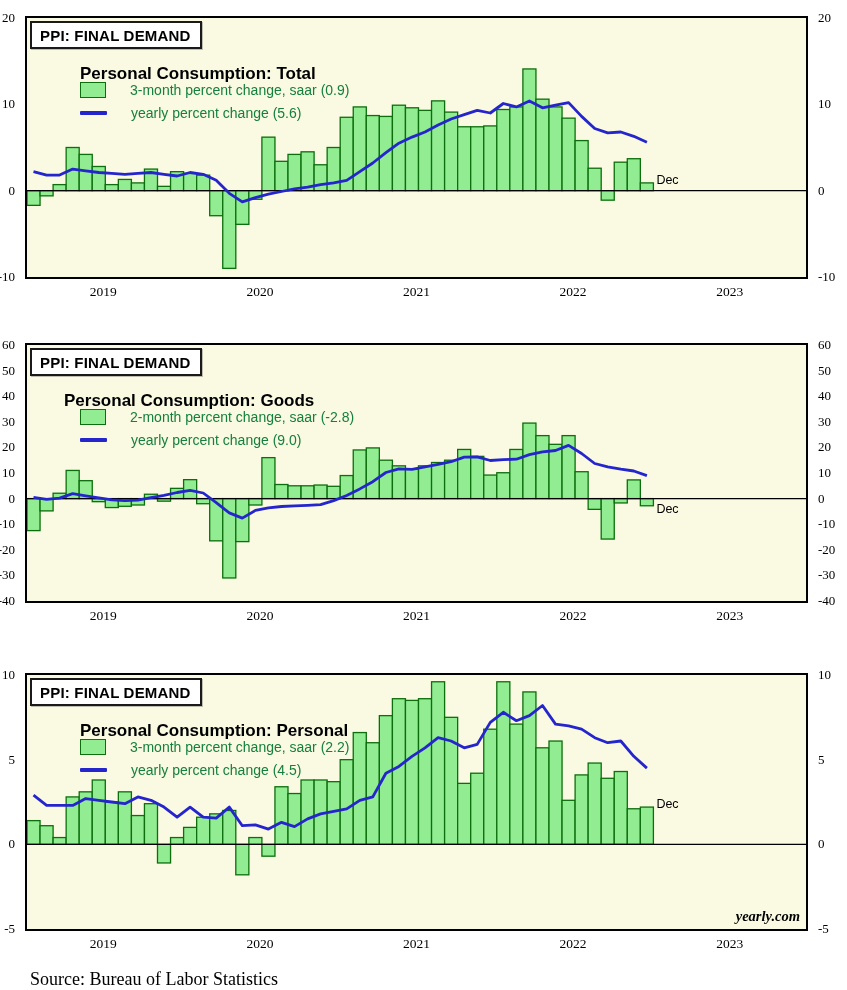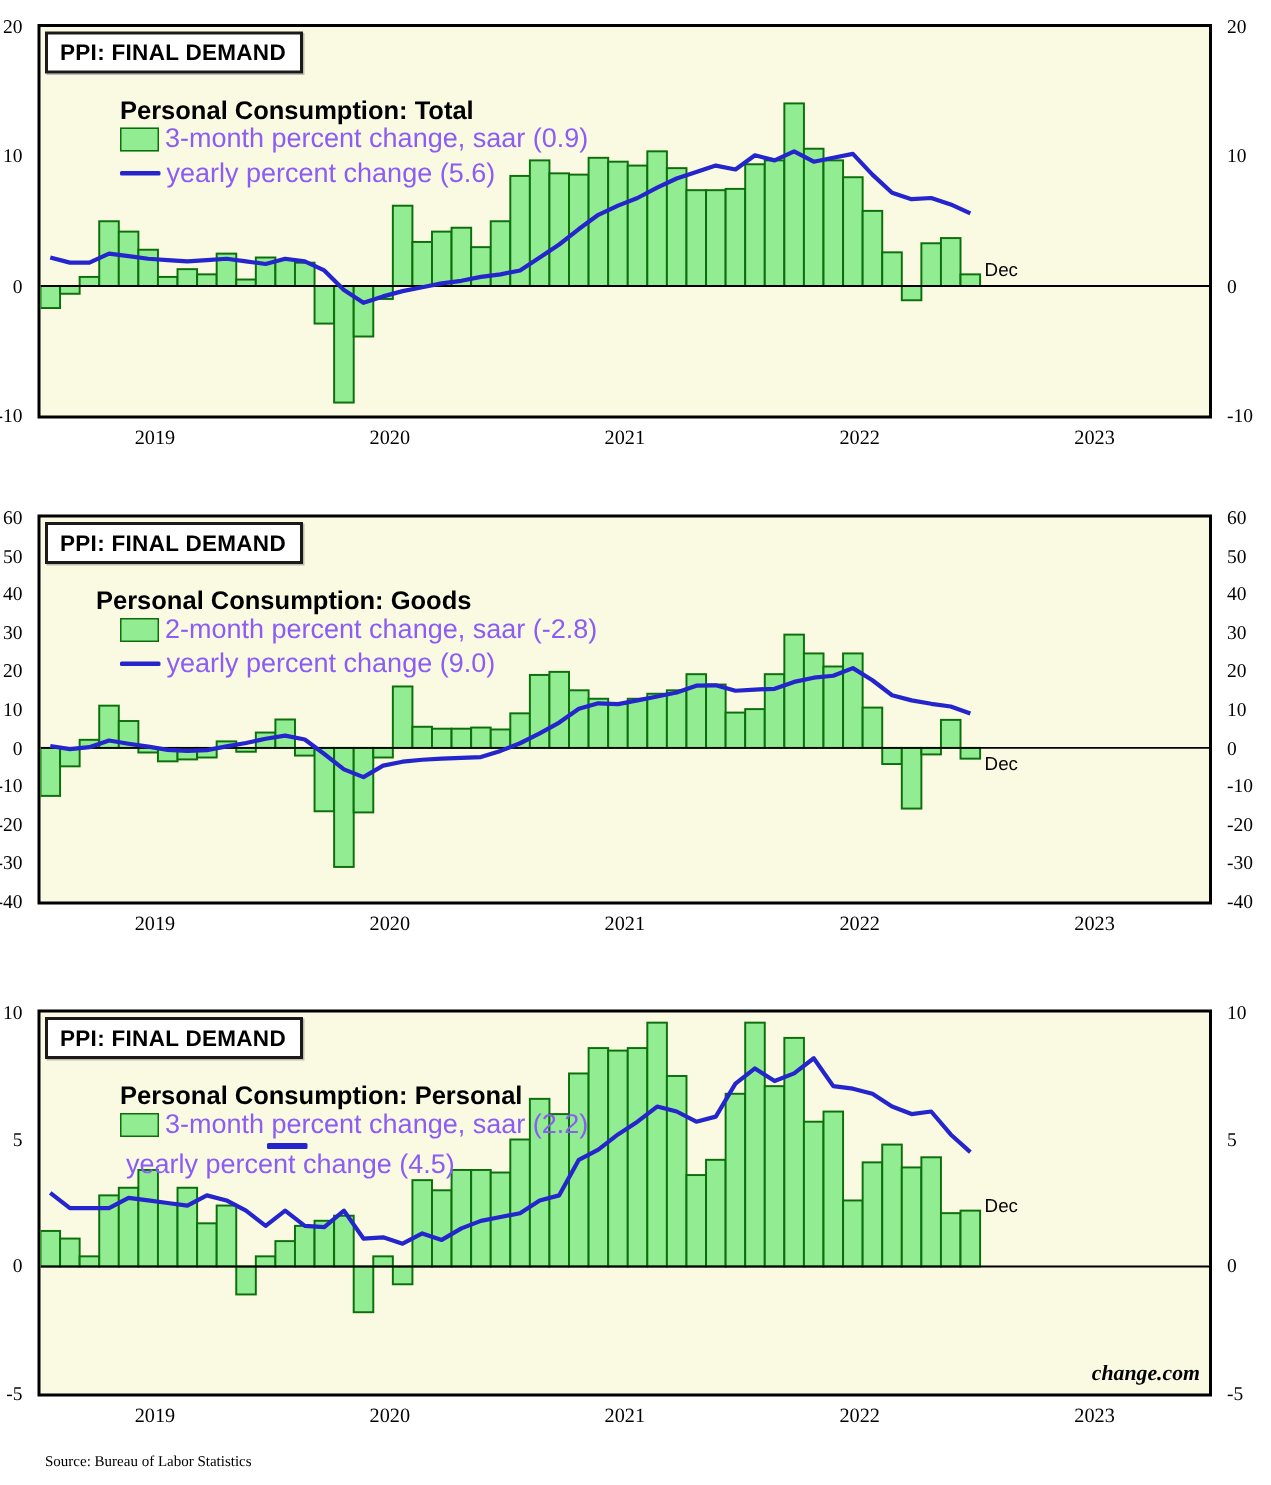--- a/index.html
+++ b/index.html
@@ -5,31 +5,31 @@
   html,body{margin:0;padding:0;background:#fff;}
   .fig{position:relative;width:847px;height:990px;background:#ffffff;
        font-family:"Liberation Sans",sans-serif;overflow:hidden;}
   .panel-box{position:absolute;background:#FAF9E1;border:2px solid #000;box-sizing:border-box;}
   .panel-box svg{display:block;}
   .titlebox{position:absolute;background:#fff;border:2px solid #1a1a1a;
             padding:4px 9px 3px 8px;font-size:15px;font-weight:bold;color:#000;
             letter-spacing:.2px;white-space:nowrap;box-shadow:1px 1px 0 rgba(80,80,80,.35);}
   .subtitle{position:absolute;font-size:17px;font-weight:bold;color:#000;white-space:nowrap;}
   .legend-row{position:absolute;display:flex;align-items:center;white-space:nowrap;}
-  .legend-text{font-size:18px;color:#8b5cf6;margin-left:4px;}
+  .legend-text{font-size:14px;color:#15803d;margin-left:24px;}
   .bar-swatch{width:26px;height:16px;box-sizing:border-box;}
   .line-swatch{width:27px;height:3.5px;border-radius:1px;}
   .dec-label{position:absolute;font-size:12.5px;color:#000;}
   .ylabel{position:absolute;font-family:"Liberation Serif",serif;font-size:13px;color:#000;
           line-height:14px;}
   .ylabel.left{text-align:right;width:30px;}
   .ylabel.right{text-align:left;width:30px;}
   .year-label{position:absolute;font-family:"Liberation Serif",serif;font-size:13.5px;color:#000;
           width:70px;text-align:center;}
-  .source{position:absolute;font-family:"Liberation Serif",serif;font-size:10px;color:#000;}
+  .source{position:absolute;font-family:"Liberation Serif",serif;font-size:18px;color:#000;}
   .watermark{position:absolute;font-family:"Liberation Serif",serif;font-style:italic;
           font-weight:bold;font-size:14.5px;color:#000;}
 </style>
 </head>
 <body>
 
 <div class="fig">
 
   <section>
     <div class="panel-box" id="plot-0" style="left: 25px; top: 16px; width: 783px; height: 263px; background: rgb(250, 249, 225);">
@@ -221,28 +221,28 @@
           <line x1="0" x2="779" y1="169.33333333333331" y2="169.33333333333331" stroke="#000000" stroke-width="1.2"></line>
           <polyline points="6.5,120.2 19.6,130.4 32.6,130.4 45.7,130.4 58.7,123.6 71.8,125.3 84.8,127.0 97.9,128.7 110.9,121.9 124.0,125.3 137.0,132.1 150.1,142.2 163.1,132.1 176.2,142.2 189.2,143.1 202.3,132.1 215.3,150.7 228.4,149.9 241.4,154.1 254.5,147.3 267.5,151.6 280.6,143.9 293.6,138.9 306.7,136.3 319.7,133.8 332.8,125.3 345.8,121.9 358.9,98.2 371.9,91.4 385.0,81.3 398.0,72.8 411.1,62.7 424.1,66.0 437.2,72.8 450.2,69.4 463.3,47.4 476.3,37.3 489.4,45.7 502.4,40.6 515.5,30.5 528.5,49.1 541.6,50.8 554.6,54.2 567.7,62.7 580.7,67.7 593.8,66.0 606.8,81.3 619.9,93.1" fill="none" stroke="#2525CD" stroke-width="2.8" stroke-linejoin="round"></polyline>
         </svg>
       </div>
     <div class="titlebox" id="title-2" style="left: 30px; top: 678px;">PPI: FINAL DEMAND</div>
     <div class="subtitle" id="sub-2" style="left: 80px; top: 721px;">Personal Consumption: Personal</div>
     <div class="legend-row" id="leg-bar-2" style="left: 80px; top: 739px;">
       <span class="bar-swatch" style="background: rgb(146, 236, 146); border: 1.5px solid rgb(12, 110, 12);"></span>
       <span class="legend-text">3-month percent change, saar (2.2)</span>
     </div>
-    <div class="legend-row" id="leg-line-2" style="left: 80px; top: 762px; flex-direction: column;">
+    <div class="legend-row" id="leg-line-2" style="left: 80px; top: 762px;">
       <span class="line-swatch" style="background: rgb(37, 37, 205);"></span>
       <span class="legend-text">yearly percent change (4.5)</span>
     </div>
     <div class="dec-label" id="dec-2" style="left: 656.4px; top: 797.08px;">Dec</div>
   </section>
 
-  <div class="watermark" id="watermark" style="left: 700px; top: 908px; width: 100px; text-align: right;">change.com</div>
+  <div class="watermark" id="watermark" style="left: 700px; top: 908px; width: 100px; text-align: right;">yearly.com</div>
   <div class="source" id="source-line" style="left: 30px; top: 969px;">Source: Bureau of Labor Statistics</div>
 <div class="" style="left: 18px; top: 276.25px; width: 7px; height: 1.5px;"></div>
     <div class="" style="left: 808px; top: 276.25px; width: 7px; height: 1.5px;"></div>
     <div class="ylabel left" style="left: -15px; top: 270px;">-10</div>
     <div class="ylabel right" style="left: 818px; top: 270px;">-10</div>
     <div class="" style="left: 21px; top: 233.083px; width: 4px; height: 1.5px;"></div>
     <div class="" style="left: 808px; top: 233.083px; width: 4px; height: 1.5px;"></div>
     <div class="" style="left: 18px; top: 189.917px; width: 7px; height: 1.5px;"></div>
     <div class="" style="left: 808px; top: 189.917px; width: 7px; height: 1.5px;"></div>
     <div class="ylabel left" style="left: -15px; top: 183.667px;">0</div>

